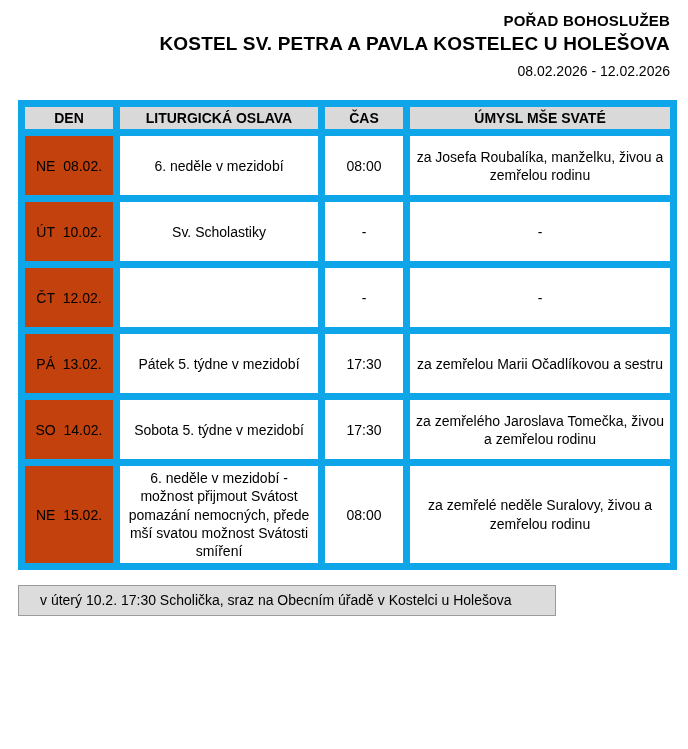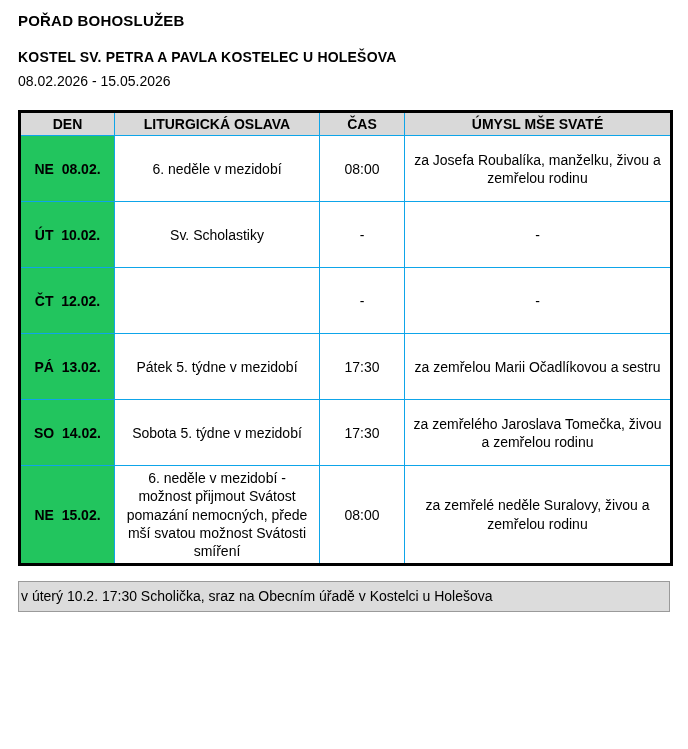--- a/index.html
+++ b/index.html
@@ -7,90 +7,90 @@
     width: 688px;
     background: #ffffff;
     color: #000000;
     font-family: "Liberation Sans", sans-serif;
   }
   .page {
     width: 688px;
     height: 749px;
     padding: 8px 18px 0 18px;
   }
-  .header { text-align: left; }
+  .header { text-align: right; }
   .title {
     font-size: 15px;
     font-weight: bold;
     margin-top: 4px;
     letter-spacing: 0.2px;
   }
   .subtitle {
-    font-size: 14px;
+    font-size: 19px;
     font-weight: bold;
-    margin-top: 20px;
+    margin-top: 4px;
     letter-spacing: 0.2px;
   }
   .date-range {
     font-size: 14px;
     margin-top: 8px;
   }
   table.schedule {
     width: 652px;
     margin-top: 21px;
     border-collapse: collapse;
     table-layout: fixed;
     border: 3px solid #000000;
   }
   table.schedule th,
   table.schedule td {
-    border: 1px solid #0ea5e9;
+    border: 7px solid #0ea5e9;
     font-size: 14px;
     text-align: center;
     vertical-align: middle;
     padding: 3px 6px;
     line-height: 1.3;
     overflow: hidden;
   }
   table.schedule th {
     background: #d9d9d9;
     font-weight: bold;
     height: 23px;
     padding: 2px 4px;
   }
   table.schedule tbody td { height: 66px; }
   table.schedule tbody tr.tall td { height: 96px; }
   td.day-cell {
-    background: #22c55e;
-    font-weight: bold;
+    background: #c2410c;
+    font-weight: normal;
     text-align: left;
     padding-left: 9px;
     white-space: nowrap;
   }
   .footer-note {
-    width: 652px;
+    width: 538px;
     margin-top: 15px;
     background: #dcdcdc;
     border: 1px solid #9a9a9a;
     min-height: 31px;
     font-size: 14px;
     line-height: 29px;
-    padding-left: 2px;
+    padding-left: 21px;
     text-align: left;
   }
 </style>
 </head>
 <body>
 
 <div class="page">
 
   <div class="header">
     <div class="title">POŘAD BOHOSLUŽEB</div>
     <div class="subtitle">KOSTEL SV. PETRA A PAVLA KOSTELEC U HOLEŠOVA</div>
-    <div class="date-range">08.02.2026 - 15.05.2026</div>
+    <div class="date-range">08.02.2026 - 12.02.2026</div>
   </div>
 
   <table class="schedule">
     <colgroup>
       <col style="width:95px">
       <col style="width:205px">
       <col style="width:85px">
       <col style="width:267px">
     </colgroup>
     <thead>

